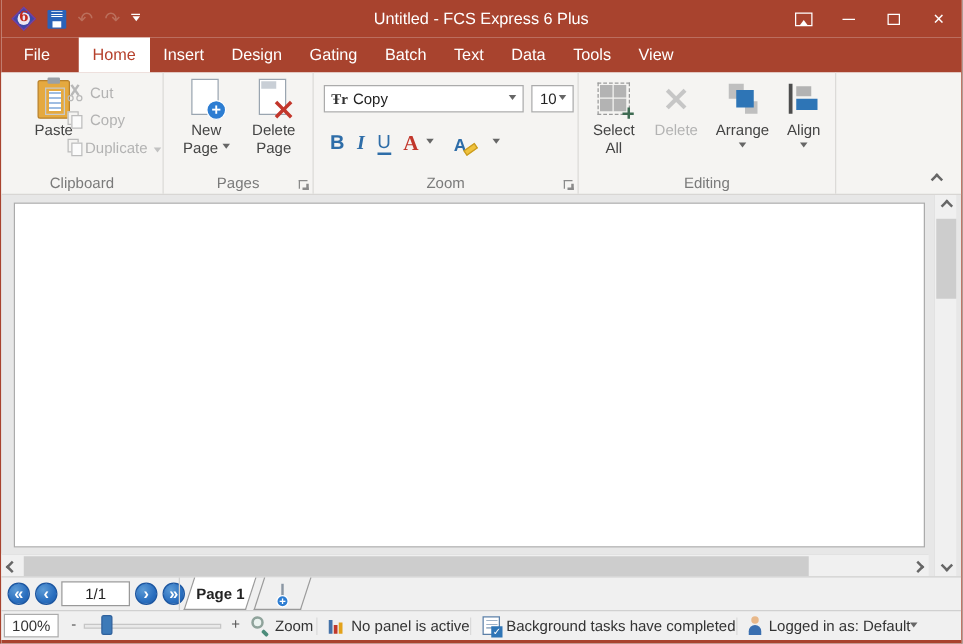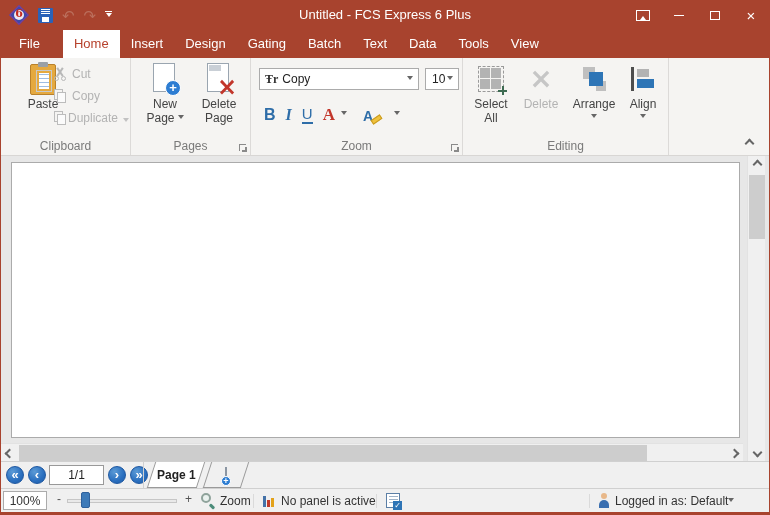--- a/index.html
+++ b/index.html
@@ -429,20 +429,21 @@
     <div class="barchart">
       <span style="height:11px; background:#4472A8;"></span>
       <span style="height:7px; background:#C0392B;"></span>
       <span style="height:9px; background:#E3A21A;"></span>
     </div>
     <span class="st-panel">No panel is active</span>
     <div class="st-sep" style="left:375px;"></div>
     <div class="tasks-ic">
         <span class="chk">✓</span>
       </div>
+    <span class="st-tasks">Background tasks have completed</span>
     <div class="st-sep" style="left:588px;"></div>
     <div class="person">
         <span class="head"></span>
         <span class="body"></span>
       </div>
     <span class="st-login">Logged in as: Default</span>
     <span class="caret login-caret"></span>
   </div>
 
 </div>

